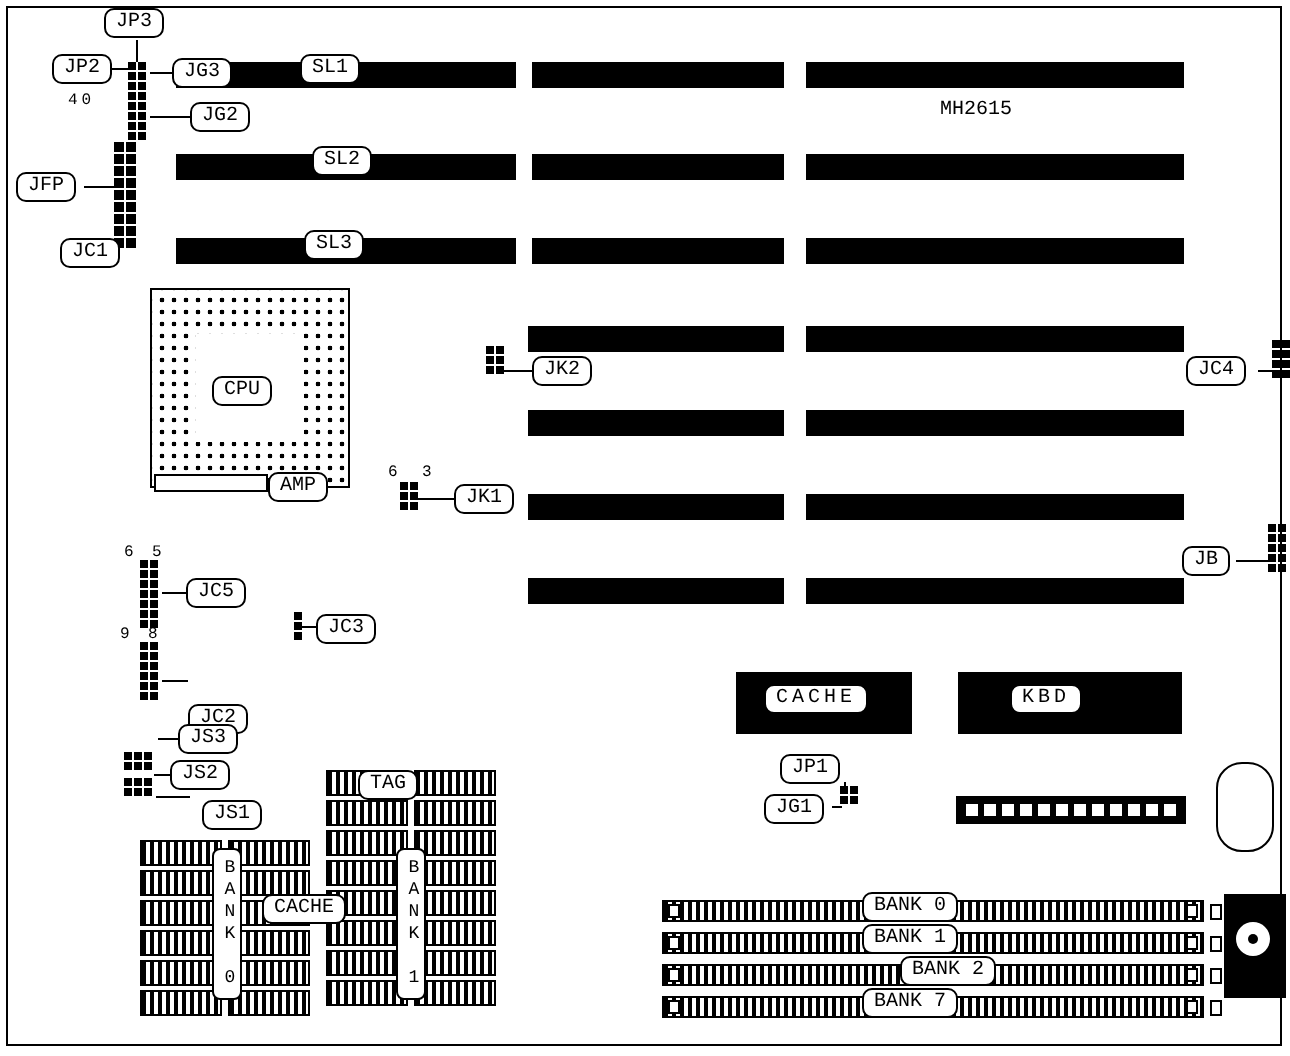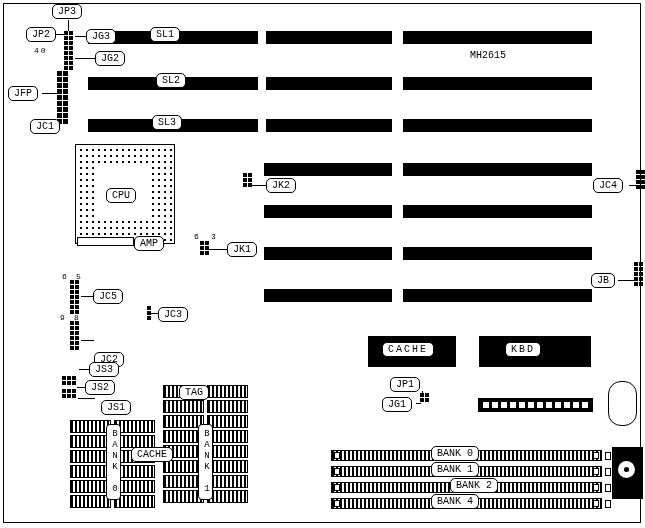--- a/index.html
+++ b/index.html
@@ -337,14 +337,14 @@
       <b class="cap l"></b>
       <b class="cap r"></b>
     </div>
   <div class="clip" style="left:605px;top:452px"></div>
   <div class="clip" style="left:605px;top:468px"></div>
   <div class="clip" style="left:605px;top:484px"></div>
   <div class="clip" style="left:605px;top:500px"></div>
   <span class="lbl" style="left:431px;top:446px">BANK 0</span>
   <span class="lbl" style="left:431px;top:462px">BANK 1</span>
   <span class="lbl" style="left:450px;top:478px">BANK 2</span>
-  <span class="lbl" style="left:431px;top:494px">BANK 4</span>
+  <span class="lbl" style="left:431px;top:494px">BANK 7</span>
 </div>
 
 </body></html>

